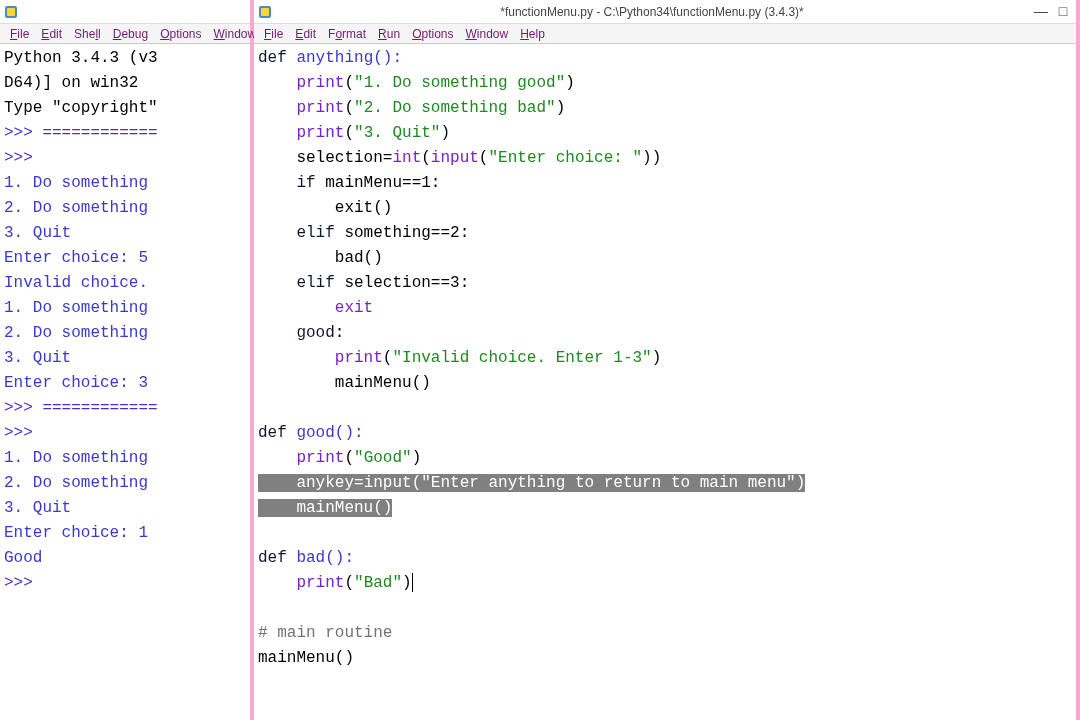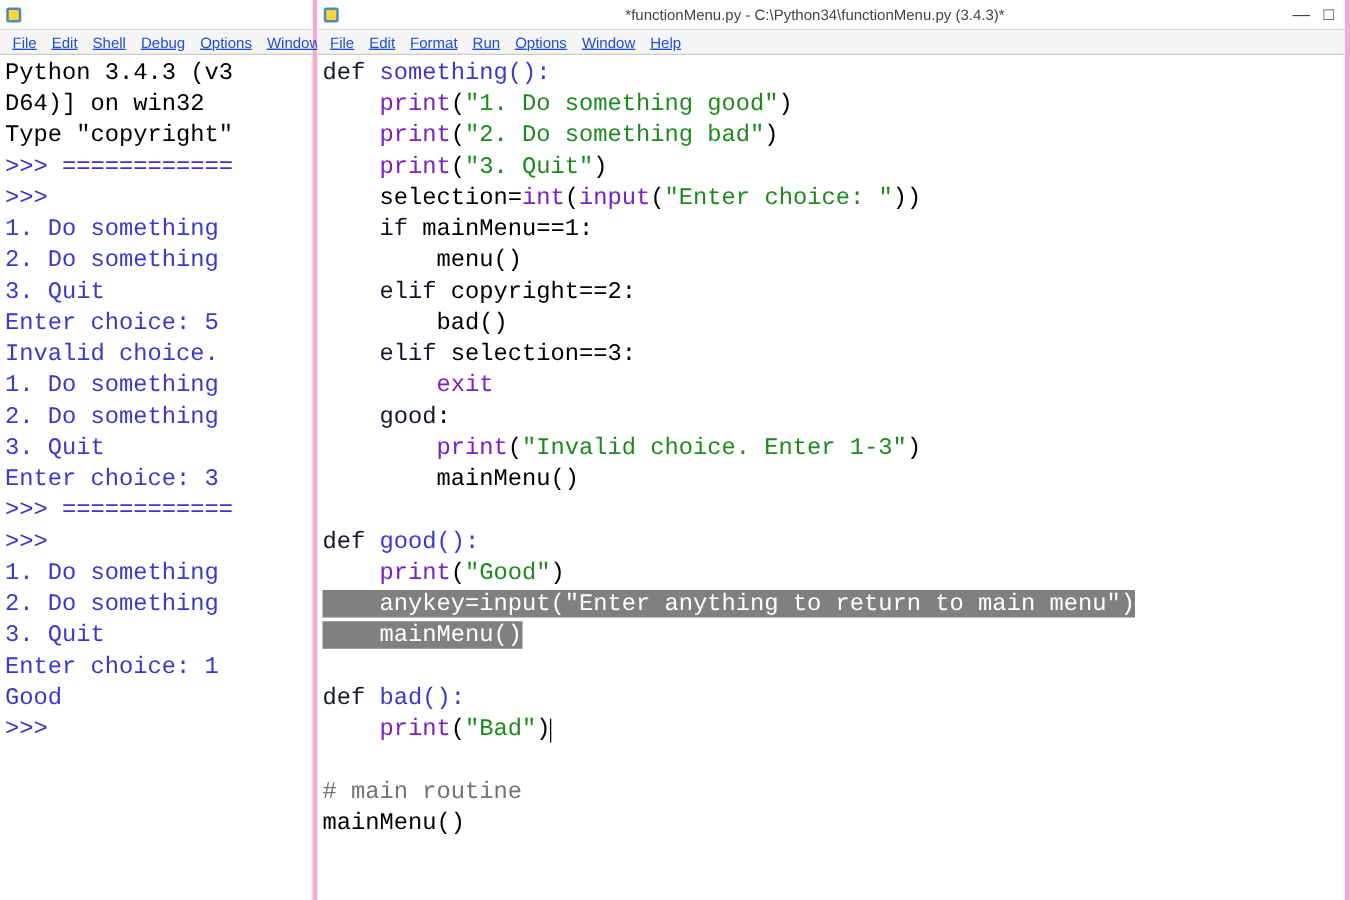--- a/index.html
+++ b/index.html
@@ -55,29 +55,28 @@
     height: 20px;
     background: #f5f5f5;
     border-bottom: 1px solid #ccc;
     display: flex;
     padding: 0 4px;
     align-items: center;
   }
   .menubar span {
     padding: 0 6px;
     font-size: 12px;
-    color: #1d4ed8;
+    color: #701a75;
     cursor: default;
-    text-decoration: underline;
   }
   .menubar span u { text-decoration: underline; }
   .code-area {
     flex: 1;
     font-family: "Courier New", monospace;
-    font-size: 19px;
+    font-size: 16px;
     line-height: 25px;
     padding: 2px 2px 2px 4px;
     color: #000;
     overflow: hidden;
     white-space: pre;
   }
   .prompt { color: #4a2cc7; }
   .output { color: #3b38cc; }
   .kw { color: #0f172a; }
   .fn { color: #3b38cc; }
@@ -154,28 +153,28 @@
   </div>
   <div class="menubar">
     <span><u>F</u>ile</span>
     <span><u>E</u>dit</span>
     <span>F<u>o</u>rmat</span>
     <span><u>R</u>un</span>
     <span><u>O</u>ptions</span>
     <span><u>W</u>indow</span>
     <span><u>H</u>elp</span>
   </div>
-  <div class="code-area"><span class="kw">def</span><span class="fn"> something():</span>
+  <div class="code-area"><span class="kw">def</span><span class="fn"> anything():</span>
     <span class="builtin">print</span><span>(</span><span class="str">"1. Do something good"</span><span>)</span>
     <span class="builtin">print</span><span>(</span><span class="str">"2. Do something bad"</span><span>)</span>
     <span class="builtin">print</span><span>(</span><span class="str">"3. Quit"</span><span>)</span>
 <span>    selection=</span><span class="builtin">int</span><span>(</span><span class="builtin">input</span><span>(</span><span class="str">"Enter choice: "</span><span>))</span>
     <span class="kw">if</span><span> mainMenu==1:</span>
-<span>        menu()</span>
-    <span class="kw">elif</span><span> copyright==2:</span>
+<span>        exit()</span>
+    <span class="kw">elif</span><span> something==2:</span>
 <span>        bad()</span>
     <span class="kw">elif</span><span> selection==3:</span>
 <span>        </span><span class="builtin">exit</span>
     <span class="kw">good</span><span>:</span>
 <span>        </span><span class="builtin">print</span><span>(</span><span class="str">"Invalid choice. Enter 1-3"</span><span>)</span>
 <span>        mainMenu()</span>
 
 <span class="kw">def</span><span class="fn"> good():</span>
 <span>    </span><span class="builtin">print</span><span>(</span><span class="str">"Good"</span><span>)</span>
 <span class="sel"><span>    anykey=</span><span>input</span><span>(</span><span>"Enter anything to return to main menu"</span><span>)</span>

